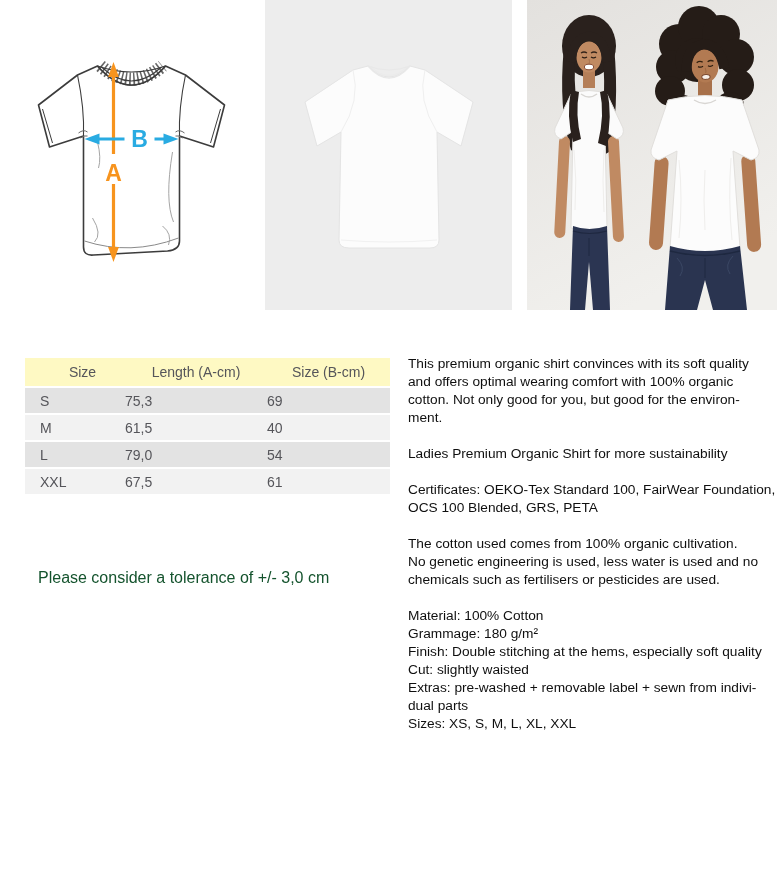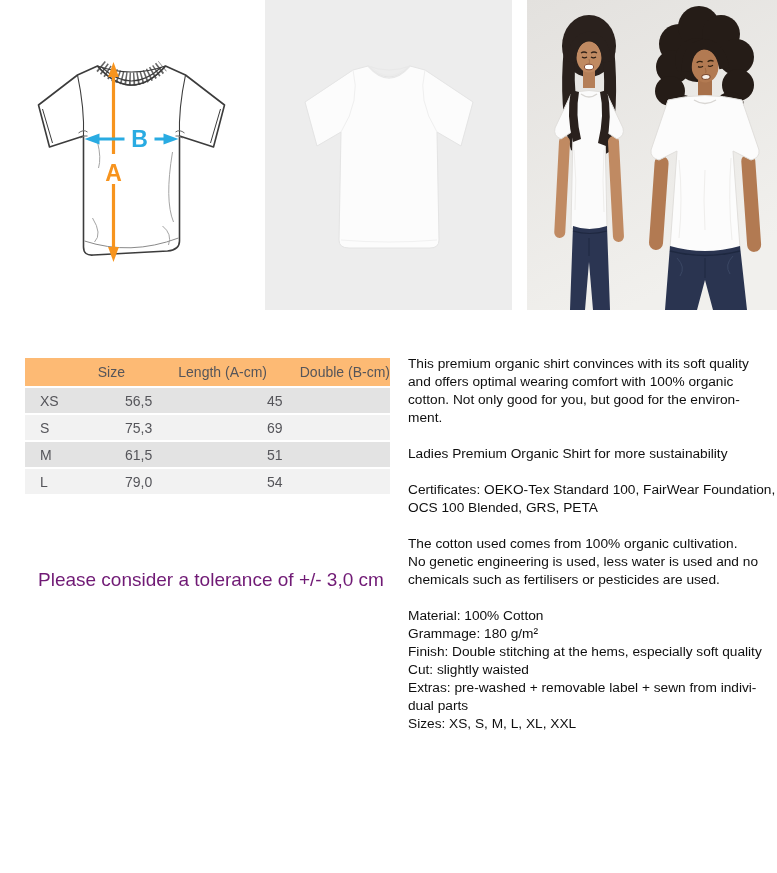--- a/index.html
+++ b/index.html
@@ -13,31 +13,31 @@
   .flat-panel   { left:265px; top:0; width:247px; height:310px; background:#ededed; }
   .models-panel { left:527px; top:0; width:250px; height:310px; }
   .panel svg { display:block; width:100%; height:100%; }
 
   table.size-table {
     position:absolute; left:25px; top:356px; width:365px;
     border-collapse:separate; border-spacing:0 2px;
     font-size:14px; color:#55555a;
   }
   table.size-table th {
-    text-align:right; font-weight:400; height:28px; background:#fdba74;
+    text-align:center; font-weight:400; height:28px; background:#fef9c3;
   }
   table.size-table td { height:25px; }
   table.size-table th:first-child, table.size-table td:first-child { padding-left:15px; width:100px; }
   table.size-table th:nth-child(2), table.size-table td:nth-child(2) { width:142px; }
   table.size-table tbody tr:nth-child(odd) td { background:#e3e3e3; }
   table.size-table tbody tr:nth-child(even) td { background:#f2f2f2; }
 
   .tolerance {
     position:absolute; left:38px; top:569px;
-    font-size:19px; color:#701a75;
+    font-size:16px; color:#14532d;
   }
   .description {
     position:absolute; left:408px; top:355px; width:372px;
     font-size:13.7px; line-height:18px; color:#0f0f0f;
   }
   .description p { white-space:pre-line; margin:0 0 18px 0; }
 </style>
 </head>
 <body>
 
@@ -167,43 +167,43 @@
         <path d="M150,258 Q159,267 153,276 M206,256 Q197,265 203,274" fill="none" stroke="#3a4764" stroke-width="1"></path>
       </g>
     </svg>
   </div>
 
   <table class="size-table">
     <thead>
       <tr>
         <th>Size</th>
         <th>Length (A-cm)</th>
-        <th>Double (B-cm)</th>
+        <th>Size (B-cm)</th>
       </tr>
     </thead>
     <tbody>
-      <tr>
-        <td>XS</td>
-        <td>56,5</td>
-        <td>45</td>
-      </tr>
       <tr>
         <td>S</td>
         <td>75,3</td>
         <td>69</td>
       </tr>
       <tr>
         <td>M</td>
         <td>61,5</td>
-        <td>51</td>
+        <td>40</td>
       </tr>
       <tr>
         <td>L</td>
         <td>79,0</td>
         <td>54</td>
+      </tr>
+      <tr>
+        <td>XXL</td>
+        <td>67,5</td>
+        <td>61</td>
       </tr>
     </tbody>
   </table>
 
   <div class="tolerance">Please consider a tolerance of +/- 3,0 cm</div>
 
   <div class="description">
     <p>This premium organic shirt convinces with its soft quality
 and offers optimal wearing comfort with 100% organic
 cotton. Not only good for you, but good for the environ-

